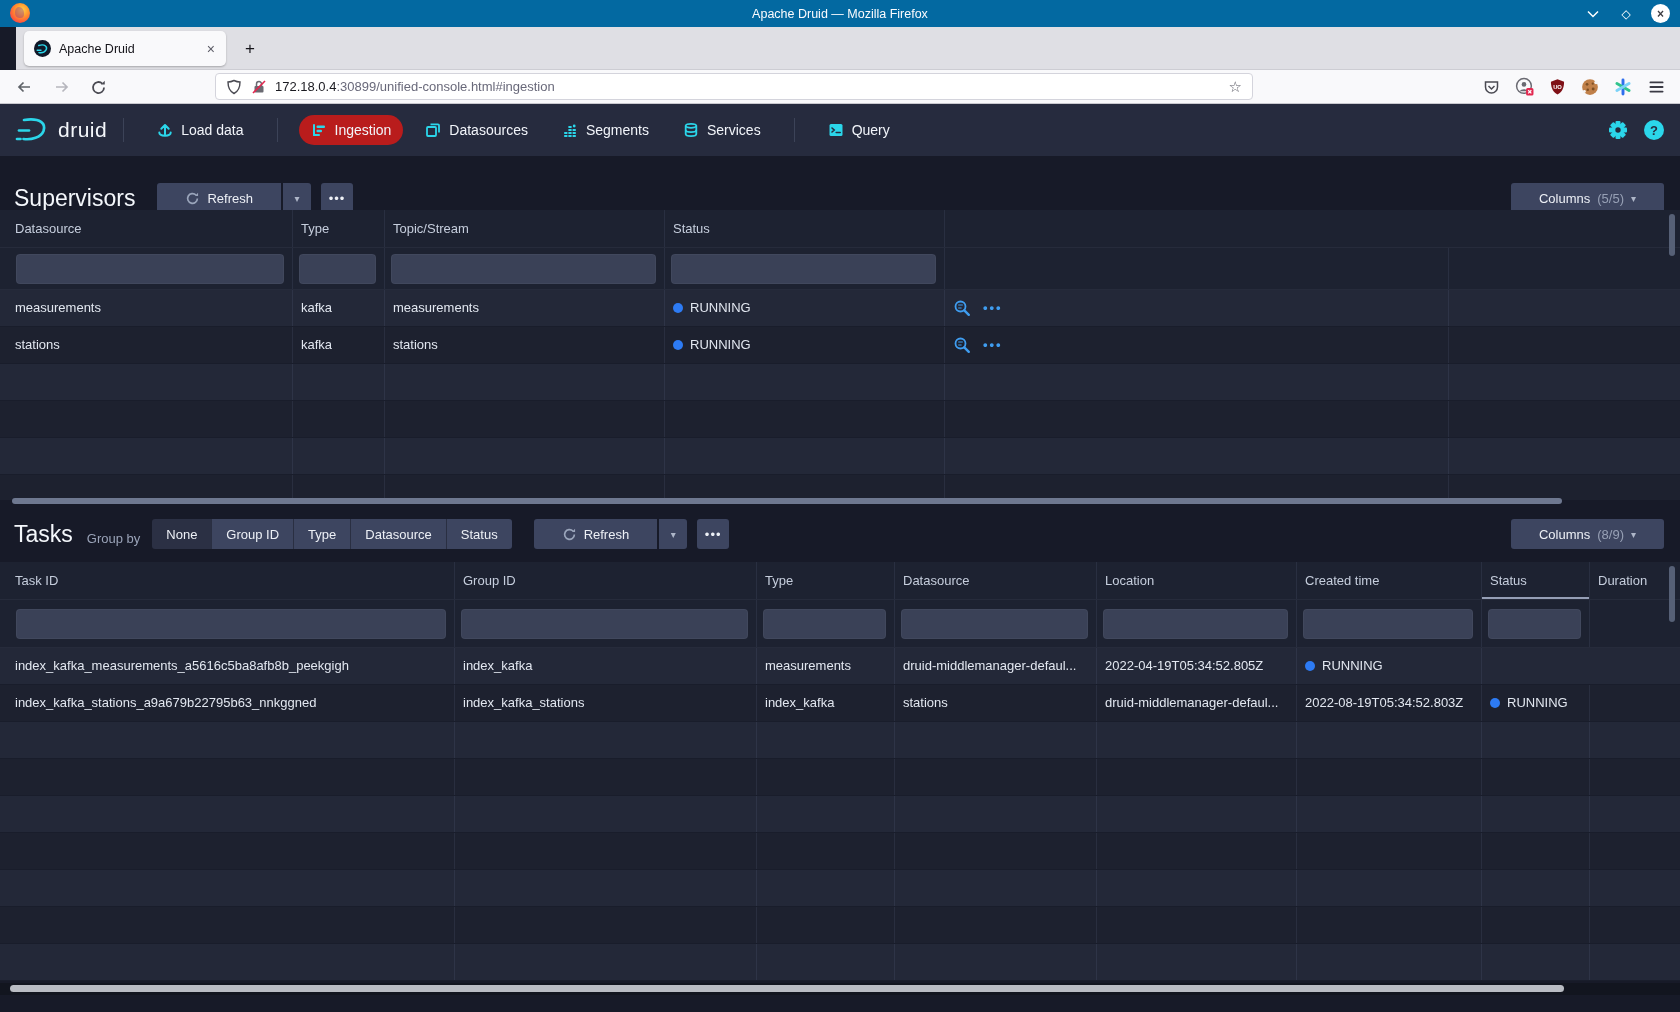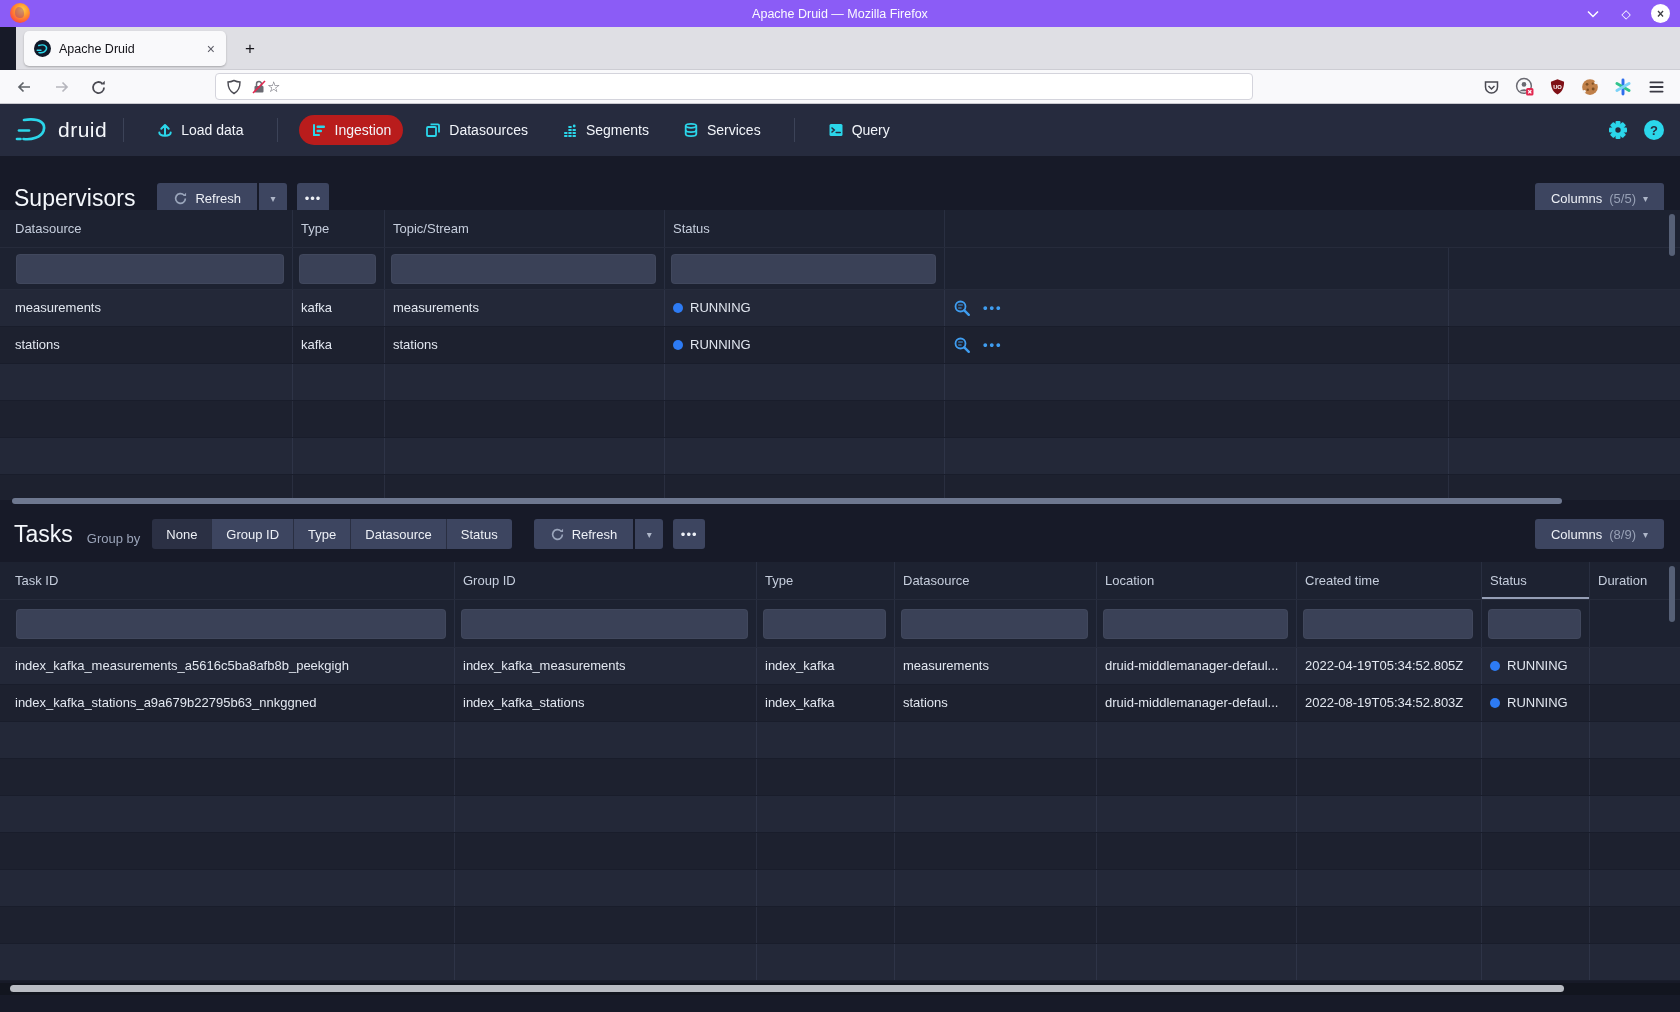--- a/index.html
+++ b/index.html
@@ -1,20 +1,20 @@
 <!DOCTYPE html>
 <html><head>
 <meta charset="utf-8">
 <style>
   * { margin:0; padding:0; box-sizing:border-box; }
   body { background:#171a28; font-family:"Liberation Sans", sans-serif; }
   #screen { position:relative; width:1680px; height:1012px; overflow:hidden; background:#171a28; }
 
   
-  .titlebar { position:absolute; top:0; left:0; width:1680px; height:27px; background:#8b5cf6; display:flex; align-items:center; }
+  .titlebar { position:absolute; top:0; left:0; width:1680px; height:27px; background:#0369a1; display:flex; align-items:center; }
   .ff-logo { position:absolute; left:10px; top:3px; width:20px; height:20px; border-radius:50%;
     background:radial-gradient(circle at 60% 35%, #ffd24a 0%, #ff9a2e 35%, #ff5e3a 65%, #d12a6e 100%); }
   .ff-logo::after{ content:""; position:absolute; left:5px; top:4px; width:9px; height:11px; border-radius:50% 60% 40% 50%; background:rgba(120,40,160,.35); }
   .win-title { flex:1; text-align:center; color:#fbfbfe; font-size:12.5px; }
   .win-controls { position:absolute; right:10px; top:0; height:27px; display:flex; align-items:center; gap:17px; }
   .win-btn { width:16px; height:16px; display:flex; align-items:center; justify-content:center; color:#ffffff; font-size:12px; }
   .win-close { width:19px; height:19px; background:#ffffff; border-radius:50%; color:#3c3c43; font-size:12px; font-weight:bold; display:flex; align-items:center; justify-content:center; }
 
   .tabbar { position:absolute; top:27px; left:16px; width:1680px; height:43px; background:#dfdfe4; border-bottom:1px solid #cdcdd3; }
   .tab { position:absolute; left:8px; top:4px; width:202px; height:35px; background:#f9f9fb; border-radius:5px; box-shadow:0 1px 2px rgba(0,0,0,.25); display:flex; align-items:center; padding:0 8px 0 10px; }
@@ -38,21 +38,21 @@
   .brand { display:flex; align-items:center; margin-left:14px; }
   .brand-text { color:#f4f7fb; font-size:21px; margin-left:8px; letter-spacing:.5px; }
   .nav-divider { width:1px; height:24px; background:#3c4358; margin:0 16px; }
   .dnav-item { display:flex; align-items:center; gap:8px; color:#f2f5fa; font-size:14px; padding:7px 12px; border-radius:16px; margin:0 5px; }
   .dnav-item.active { background:#b91c1c; }
   .dnav-right { position:absolute; right:16px; display:flex; align-items:center; gap:16px; }
 
   
   .sec-header { position:absolute; left:0; width:1680px; height:40px; display:flex; align-items:center; }
   .sec-title { color:#f4f7fb; font-size:23px; font-weight:500; margin-left:14px; }
-  .btn { height:30px; background:#3d4560; border:none; border-radius:3px; color:#edf0f6; font-size:13px; font-family:inherit; display:flex; align-items:center; gap:7px; padding:0 16px; }
+  .btn { height:30px; background:#3d4560; border:none; border-radius:3px; color:#edf0f6; font-size:13px; font-family:inherit; display:flex; align-items:center; gap:7px; padding:0 28px; }
   .btn-caret { width:28px; justify-content:center; padding:0; border-radius:0 3px 3px 0; margin-left:2px; }
   .btn-main { border-radius:3px 0 0 3px; }
   .btn-more { width:32px; justify-content:center; padding:0; letter-spacing:1px; margin-left:10px; }
   .caret { color:#aeb6c8; font-size:10px; }
   .dim { color:#97a0b5; }
   .columns-btn { position:absolute; right:16px; }
   .groupby-label { color:#9aa3b8; font-size:13px; margin:8px 12px 0 14px; }
   .btn-group { display:flex; }
   .btn-group .btn { border-radius:0; border-right:1px solid #2a2f42; padding:0 14px; }
   .btn-group .btn:first-child { border-radius:3px 0 0 3px; }
@@ -142,20 +142,21 @@
     </div>
     <div class="urlbar">
       <svg width="16" height="16" viewBox="0 0 16 16">
           <path d="M8 1.5c2 1 4 1.5 6 1.5 0 5.5-2 9.5-6 11.5C4 12.5 2 8.5 2 3c2 0 4-.5 6-1.5z" fill="none" stroke="#4a4a52" stroke-width="1.4"></path>
         </svg>
       <svg width="16" height="16" viewBox="0 0 16 16" style="margin-left:9px">
         <rect x="3.5" y="7" width="9" height="6.5" rx="1" fill="#6a6a72"></rect>
         <path d="M5.5 7 V5 a2.5 2.5 0 0 1 5 0 v2" fill="none" stroke="#6a6a72" stroke-width="1.5"></path>
         <line x1="2" y1="14" x2="14" y2="2" stroke="#e22850" stroke-width="1.6"></line>
       </svg>
+      <span class="url-text"><span class="url-host">172.18.0.4</span><span class="url-rest">:30899/unified-console.html#ingestion</span></span>
       <span class="url-star">☆</span>
     </div>
     <div class="toolbar-right">
       <div class="tb-ic">
         <svg width="17" height="16" viewBox="0 0 16 16">
             <path d="M2 3 h12 v5 a6 6 0 0 1 -12 0 z" fill="none" stroke="#4a4a52" stroke-width="1.5"></path>
             <path d="M5 7 l3 3 3 -3" fill="none" stroke="#4a4a52" stroke-width="1.5"></path>
           </svg>
       </div>
       <div class="tb-ic">
@@ -446,21 +447,20 @@
       <div class="fcell"><input class="filter-input" style=""></div>
       <div class="fcell"><input class="filter-input" style=""></div>
       <div class="fcell"><input class="filter-input" style=""></div>
       <div class="fcell"><input class="filter-input" style=""></div>
       <div class="fcell"><input class="filter-input" style=""></div>
       <div class="fcell"></div>
     </div>
     <div id="task-rows">
         <div class="task-grid trow light">
           <div class="cell c0">index_kafka_measurements_a5616c5ba8afb8b_peekgigh</div>
-          <div class="cell ">index_kafka_measurements</div>
           <div class="cell ">index_kafka</div>
           <div class="cell ">measurements</div>
           <div class="cell ">druid-middlemanager-defaul...</div>
           <div class="cell ">2022-04-19T05:34:52.805Z</div>
           <div class="cell"><span class="dot"></span><span>RUNNING</span></div>
           <div class="cell"></div>
         </div>
         <div class="task-grid trow dark">
           <div class="cell c0">index_kafka_stations_a9a679b22795b63_nnkggned</div>
           <div class="cell ">index_kafka_stations</div>

